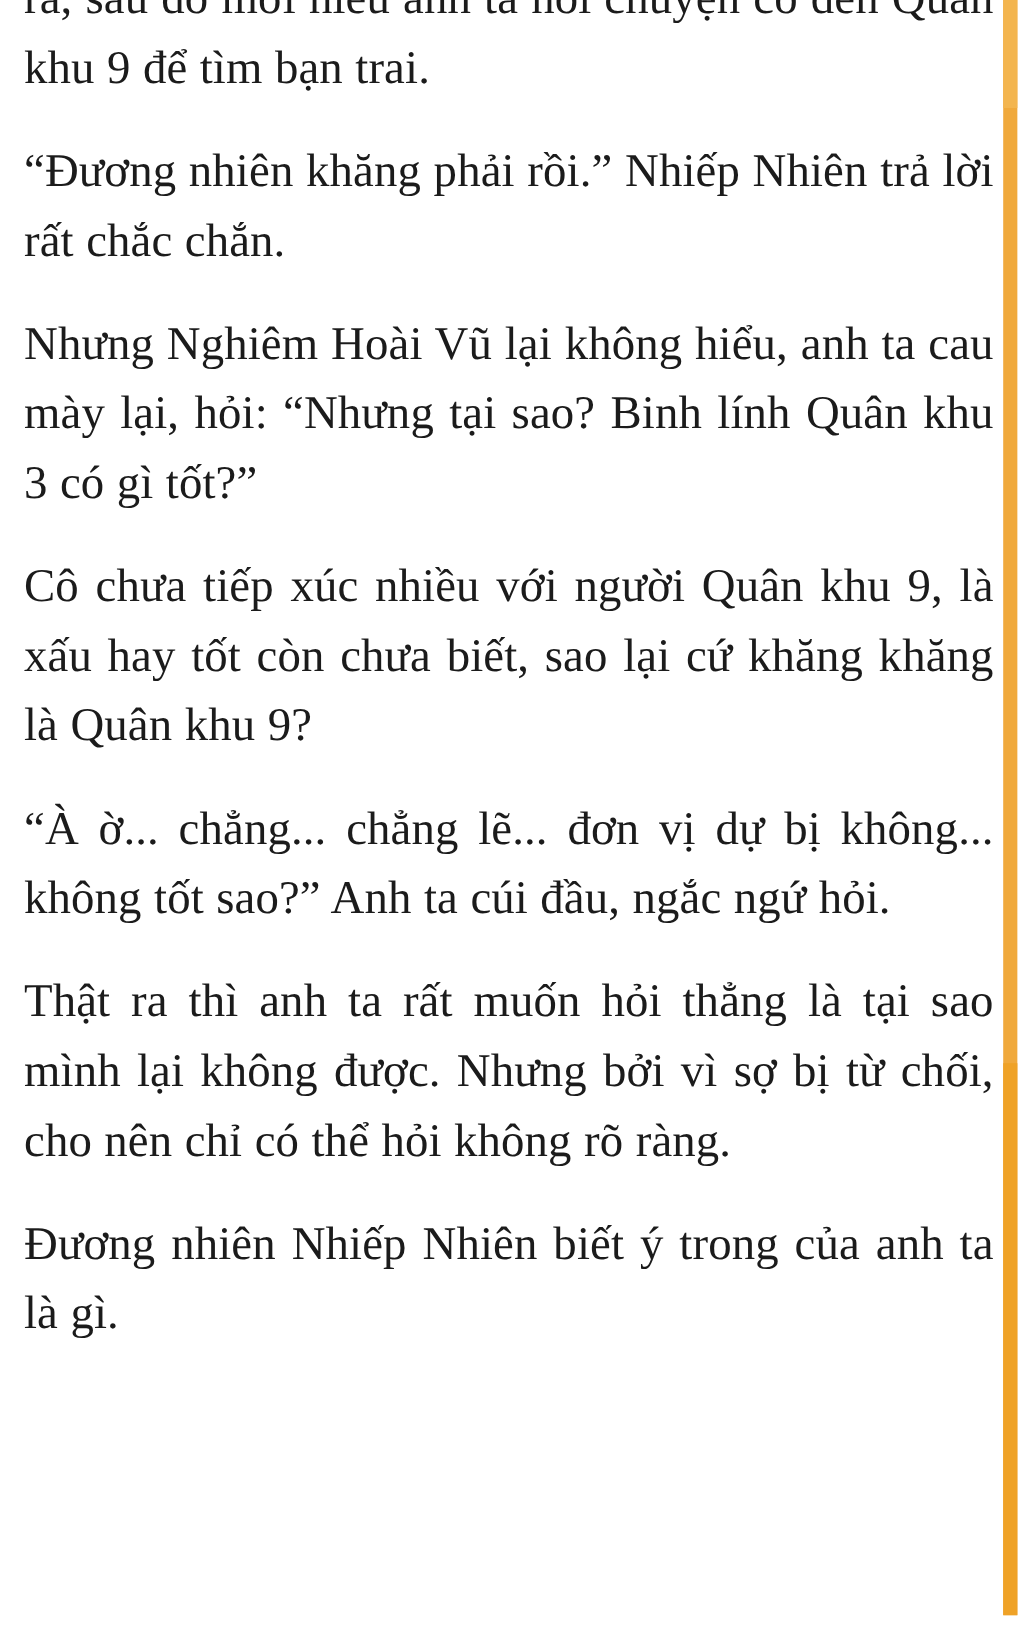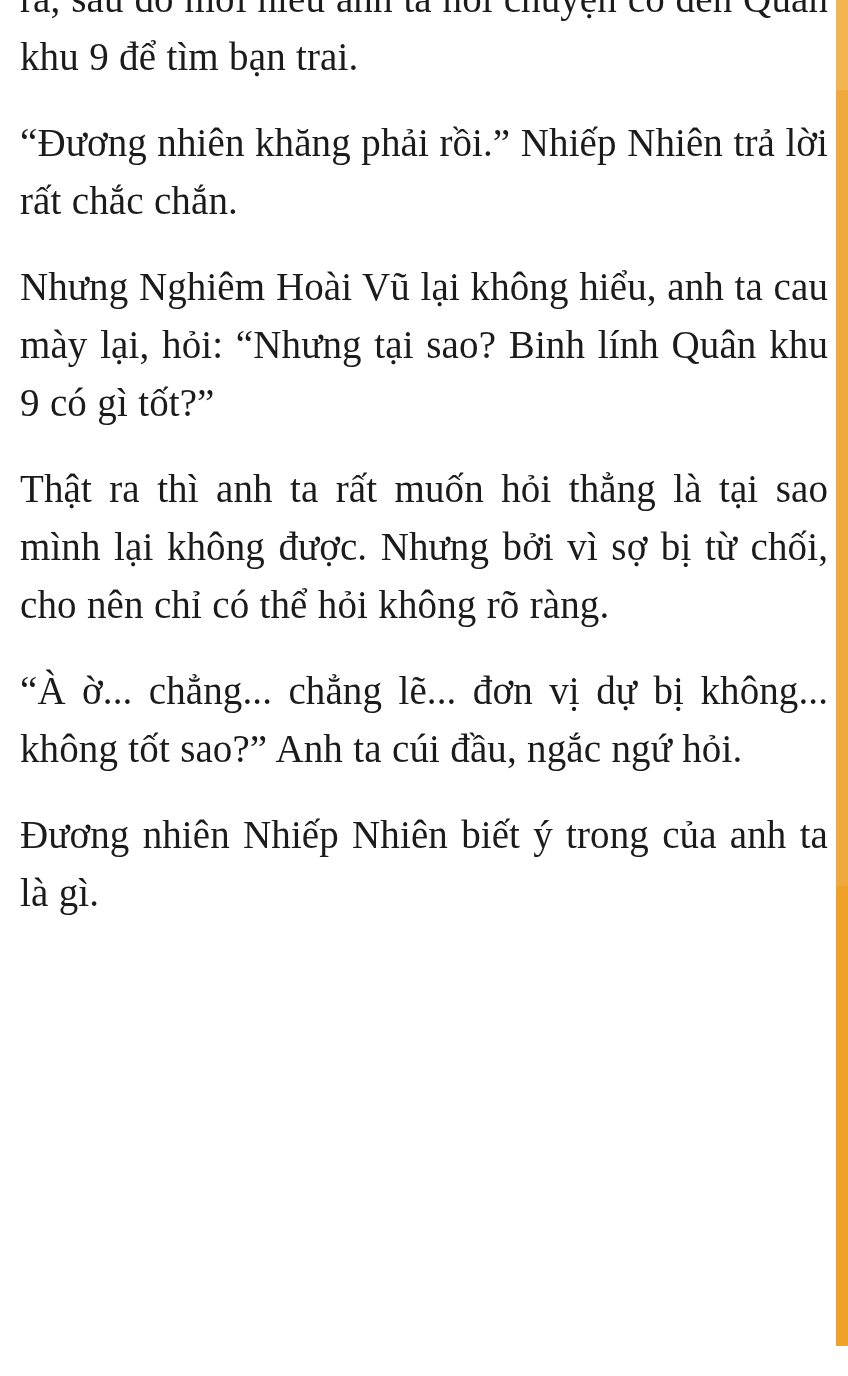--- a/index.html
+++ b/index.html
@@ -63,23 +63,24 @@
   }
 </style>
 </head>
 <body>
 
 <div class="page">
 
   <div class="reader-body">
     <p class="para clipped">ra, sau đó mới hiểu anh ta nói chuyện cô đến Quân khu 9 để tìm bạn trai.</p>
     <p class="para">“Đương nhiên khăng phải rồi.” Nhiếp Nhiên trả lời rất chắc chắn.</p>
-    <p class="para">Nhưng Nghiêm Hoài Vũ lại không hiểu, anh ta cau mày lại, hỏi: “Nhưng tại sao? Binh lính Quân khu 9 có gì tốt?”</p>
+    <p class="para">Nhưng Nghiêm Hoài Vũ lại không hiểu, anh ta cau mày lại, hỏi: “Nhưng tại sao? Binh lính Quân khu 3 có gì tốt?”</p>
+    <p class="para">Cô chưa tiếp xúc nhiều với người Quân khu 9, là xấu hay tốt còn chưa biết, sao lại cứ khăng khăng là Quân khu 9?</p>
+    <p class="para">“À ờ... chẳng... chẳng lẽ... đơn vị dự bị không... không tốt sao?” Anh ta cúi đầu, ngắc ngứ hỏi.</p>
     <p class="para">Thật ra thì anh ta rất muốn hỏi thẳng là tại sao mình lại không được. Nhưng bởi vì sợ bị từ chối, cho nên chỉ có thể hỏi không rõ ràng.</p>
-    <p class="para">“À ờ... chẳng... chẳng lẽ... đơn vị dự bị không... không tốt sao?” Anh ta cúi đầu, ngắc ngứ hỏi.</p>
     <p class="para">Đương nhiên Nhiếp Nhiên biết ý trong của anh ta là gì.</p>
   </div>
 
   <div class="accent-bar">
     <div class="seg-top"></div>
     <div class="seg-bottom"></div>
   </div>
 
 </div>
 

